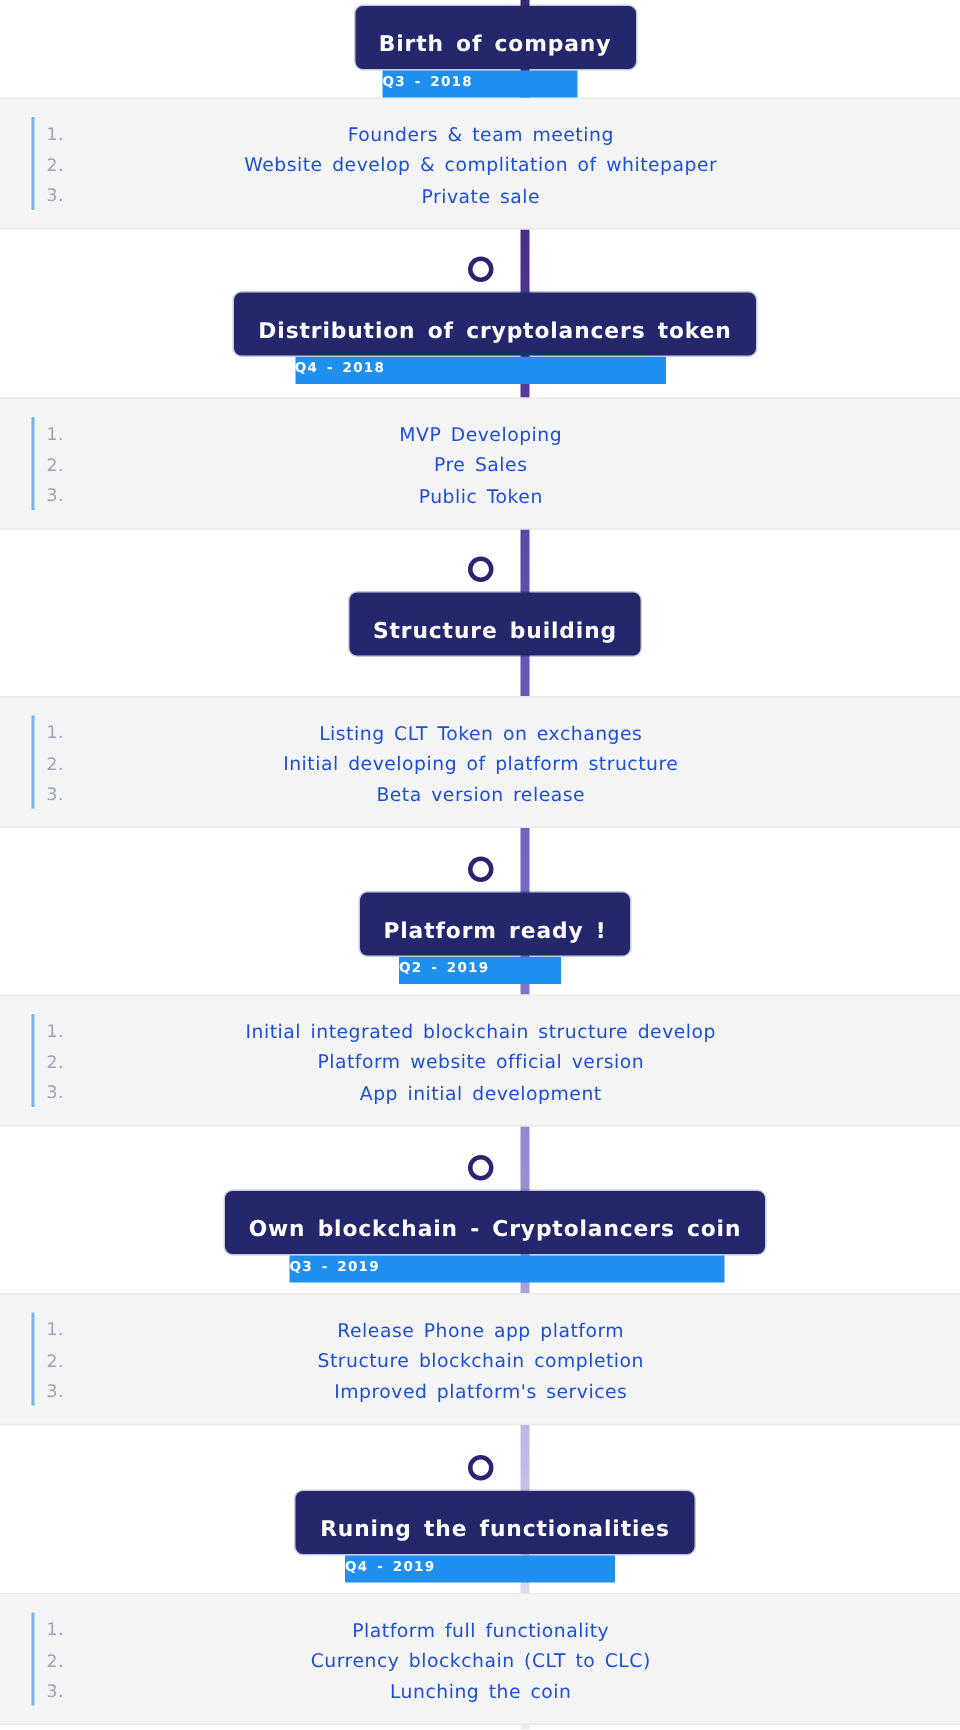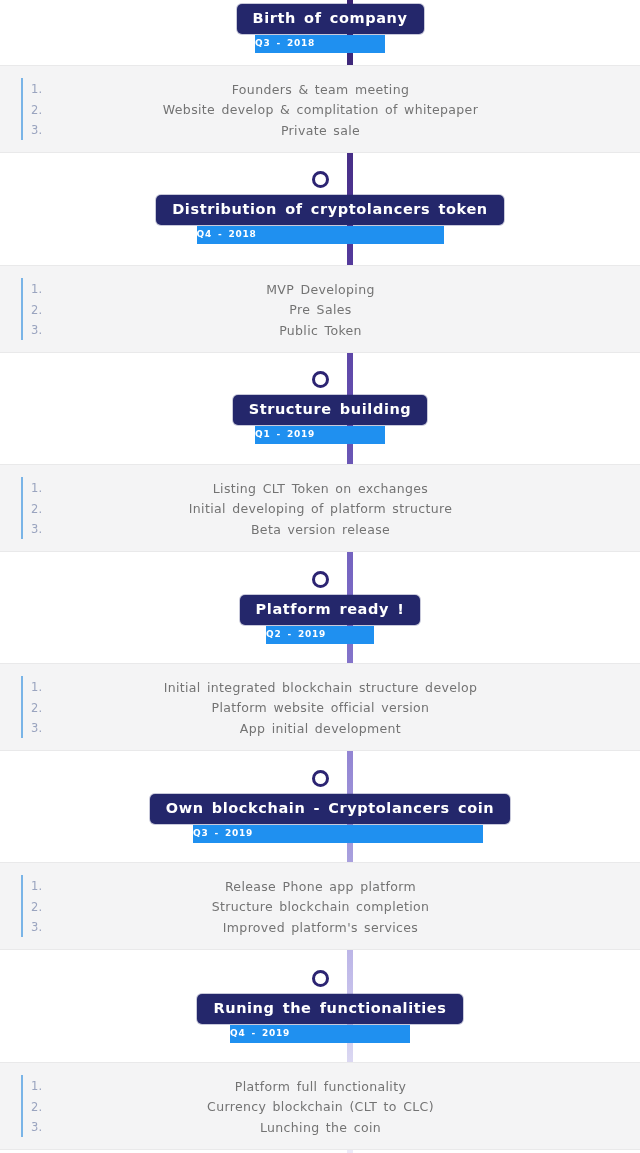--- a/index.html
+++ b/index.html
@@ -75,21 +75,21 @@
     z-index: 5;
   }
 
   .milestone-title {
     background: #24276b;
     color: #ffffff;
     font-size: 14.5px;
     font-weight: bold;
     letter-spacing: 0.6px;
     word-spacing: 2.5px;
-    padding: 7px 16px 8px 16px;
+    padding: 19px 16px 8px 16px;
     border-radius: 5px;
     white-space: nowrap;
     line-height: 1.05;
     text-align: center;
     box-shadow: 0 0 0 1px rgba(36,39,107,0.25);
     margin-left: 20px;
   }
 
   .milestone-quarter {
     background: #1f90f0;
@@ -146,21 +146,21 @@
     font-size: 11.5px;
     color: #9aa4bf;
     font-family: "DejaVu Sans", sans-serif;
     letter-spacing: 0.3px;
   }
 
   .task-text {
     width: 640px;
     text-align: center;
     font-size: 12.5px;
-    color: #737373;
+    color: #1d4ed8;
     letter-spacing: 0.35px;
     word-spacing: 2px;
     font-family: "DejaVu Sans", sans-serif;
     padding-left: 1px;
   }
 </style>
 </head>
 <body>
 
 <div id="roadmap">
@@ -221,23 +221,20 @@
         <span class="task-text">Public Token</span>
       </div>
     </div>
   </div>
 
   <div class="node" style="top:371px;">
     <div class="node-dot"></div>
     <div class="node-gap"></div>
     <div class="milestone">
       <div class="milestone-title">Structure building</div>
-      <div class="qbar-wrap">
-        <div class="milestone-quarter" style="width:130px;">Q1 - 2019</div>
-      </div>
     </div>
   </div>
 
   <div class="panel" style="top:464px; height:88px;">
     <div class="panel-accent"></div>
     <div style="padding-top:13px;">
       <div class="task-row">
         <span class="task-num">1.</span>
         <span class="task-text">Listing CLT Token on exchanges</span>
       </div>

